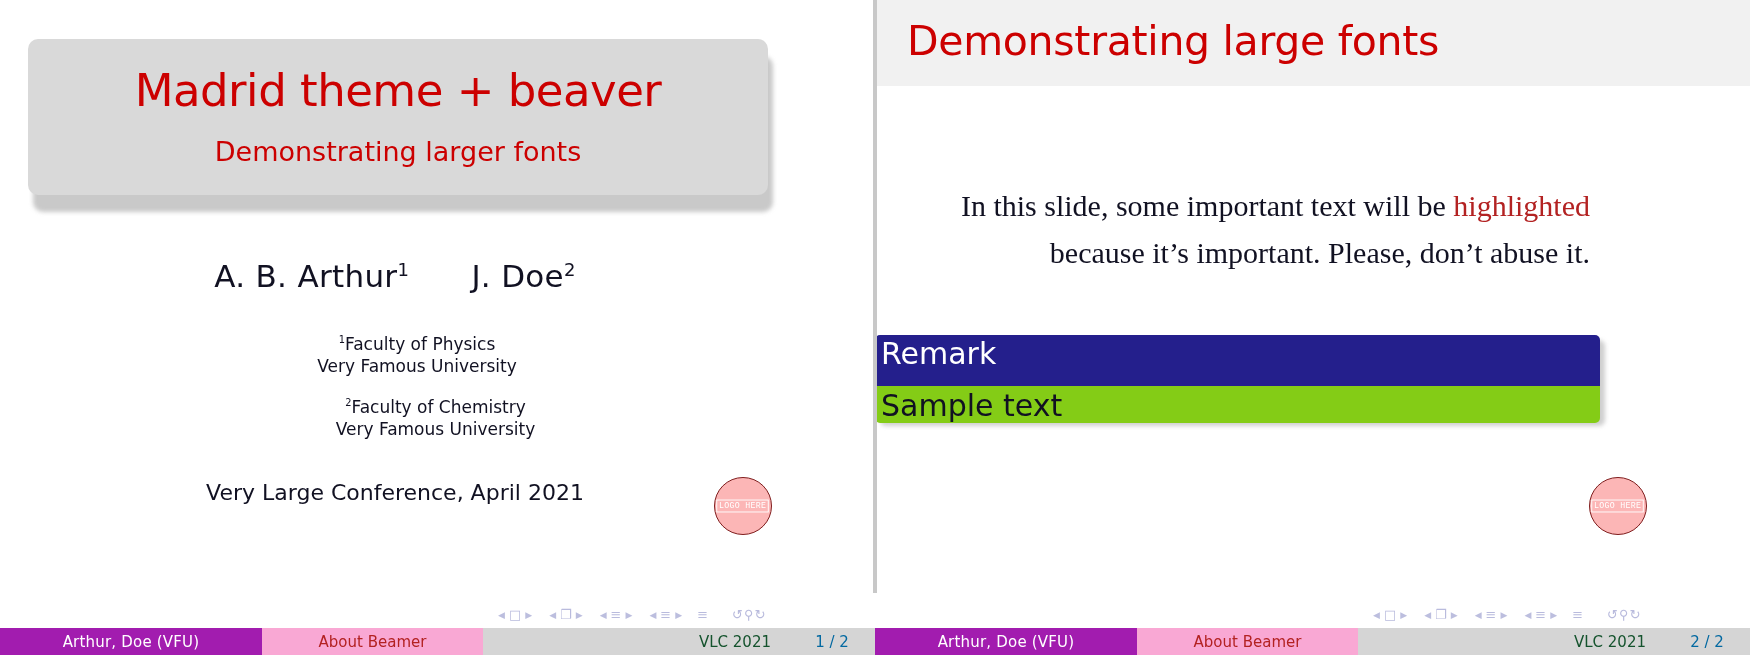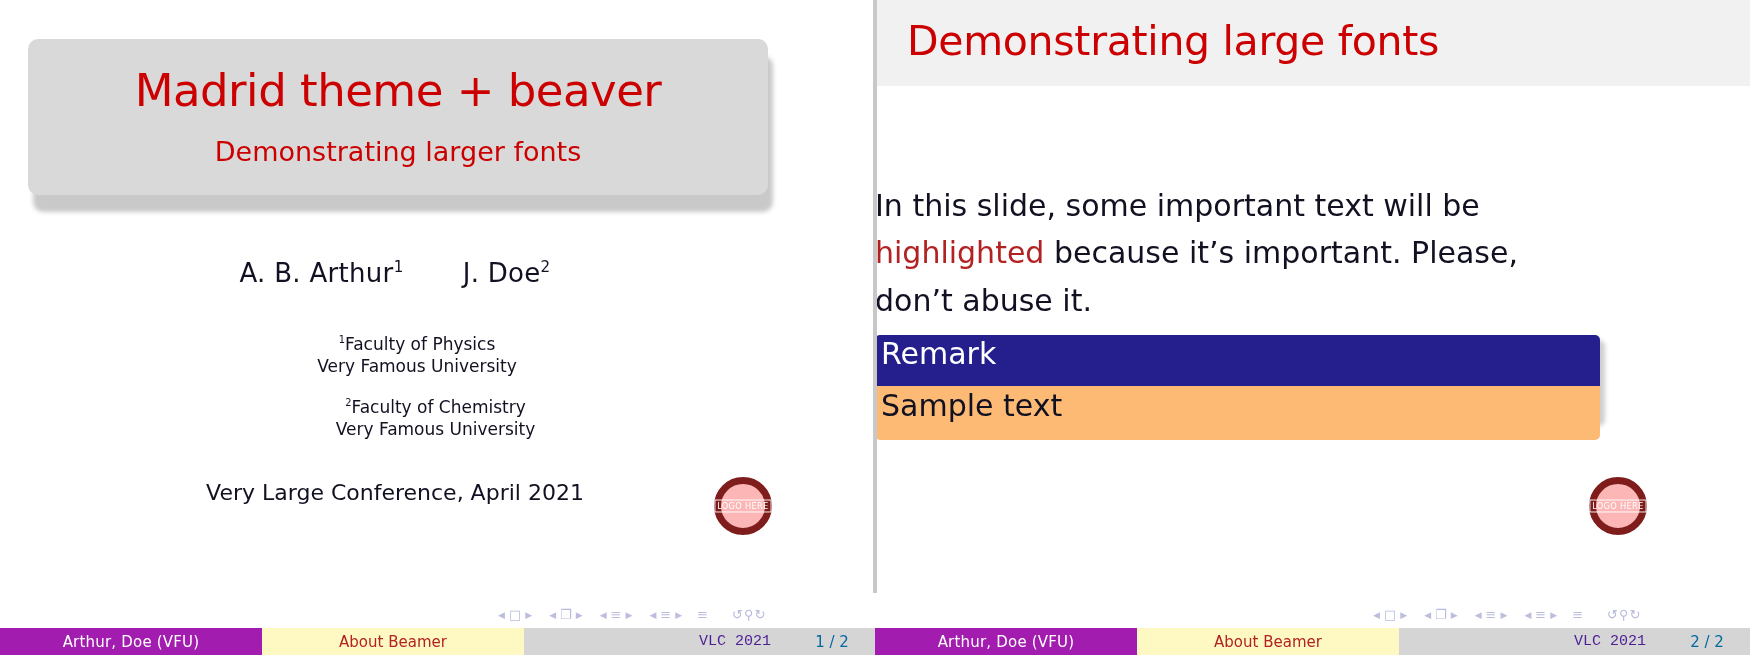--- a/index.html
+++ b/index.html
@@ -82,21 +82,21 @@
     color: #cc0000;
     margin-top: 22px;
   }
 
   .authors-row {
     position: absolute;
     left: 0;
     top: 258px;
     width: 790px;
     text-align: center;
-    font-size: 26px;
+    font-size: 31px;
     color: #111122;
     letter-spacing: 0.3px;
   }
   .authors-row .gap { display: inline-block; width: 42px; }
   sup { font-size: 0.58em; vertical-align: super; line-height: 0; }
 
   .affil {
     position: absolute;
     left: 0;
     width: 790px;
@@ -141,21 +141,22 @@
   }
 
   .body-text {
     position: absolute;
     left: 820px;
     top: 182px;
     width: 715px;
     font-size: 30px;
     line-height: 1.58;
     color: #111122;
-    text-align: left;
+    text-align: right;
+    font-family: Liberation Serif, serif;
   }
   .hl { color: #b32222; }
 
   .block-shadow {
     position: absolute;
     left: 825px;
     top: 340px;
     width: 725px;
     height: 86px;
     background: rgba(130,130,130,0.38);
@@ -172,39 +173,40 @@
     overflow: hidden;
   }
   .block-title {
     background: #241f8c;
     color: #ffffff;
     font-size: 30px;
     padding: 2px 0 15px 6px;
     line-height: 1.13;
   }
   .block-body {
-    background: #fdba74;
+    background: #84cc16;
     color: #111122;
     font-size: 30px;
-    padding: 3px 0 17px 6px;
+    padding: 3px 0 0 6px;
     line-height: 1.15;
   }
 
   
 
   .logo {
     position: absolute;
     width: 58px;
     height: 58px;
     border-radius: 50%;
     background: #fcb6b6;
-    border: 7px solid #7f1d1d;
+    border: 1px solid #7f1d1d;
     display: flex;
     align-items: center;
     justify-content: center;
+    font-family: Liberation Mono, monospace;
   }
   .logo-text {
     font-size: 9px;
     color: #ffffff;
     letter-spacing: 0.3px;
     border: 1px solid #ffffff;
     padding: 1px 2px;
     white-space: nowrap;
     transform: scale(0.92);
   }
@@ -236,36 +238,35 @@
   .foot-author {
     width: 262px;
     background: #a21caf;
     color: #ffffff;
     display: flex;
     align-items: center;
     justify-content: center;
     letter-spacing: 0.2px;
   }
   .foot-title {
-    width: 262px;
-    background: #fef9c3;
+    width: 221px;
+    background: #f9a8d4;
     color: #b32222;
     display: flex;
     align-items: center;
     justify-content: center;
   }
   .foot-date {
     flex: 1;
     background: #d5d5d5;
-    color: #4c1d95;
+    color: #14532d;
     display: flex;
     align-items: center;
     justify-content: flex-end;
     padding-right: 18px;
-    font-family: Liberation Mono, monospace;
   }
   .foot-page {
     width: 86px;
     background: #d5d5d5;
     color: #0369a1;
     display: flex;
     align-items: center;
     justify-content: center;
   }
 </style>

